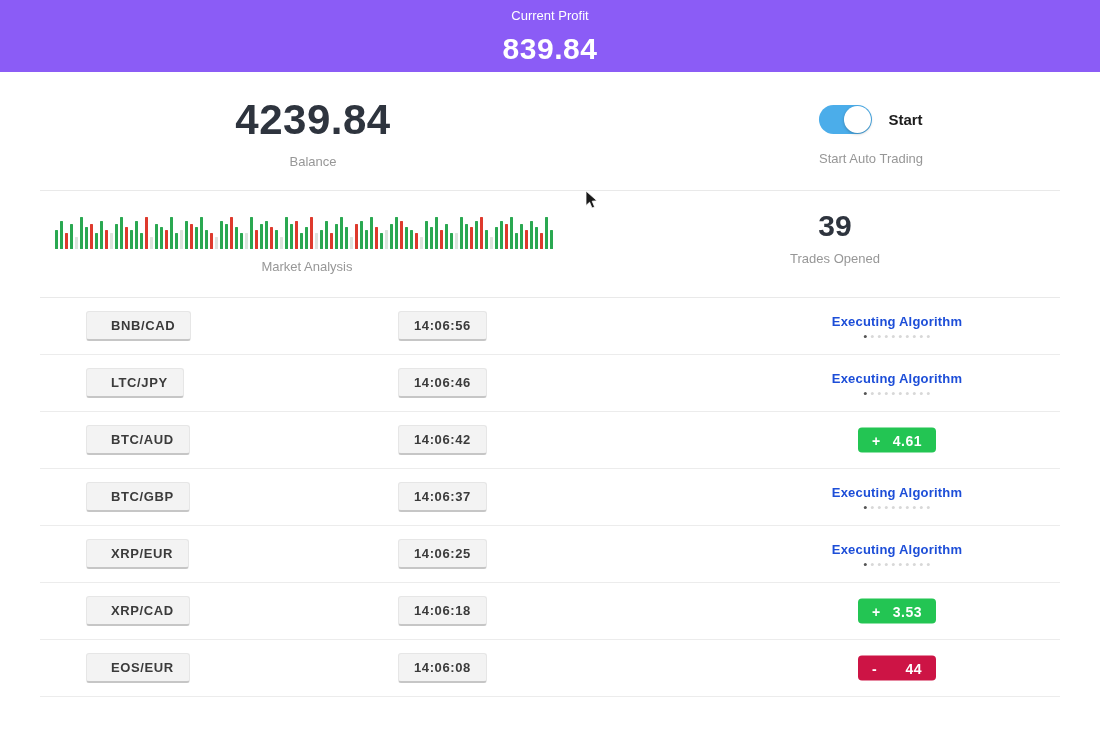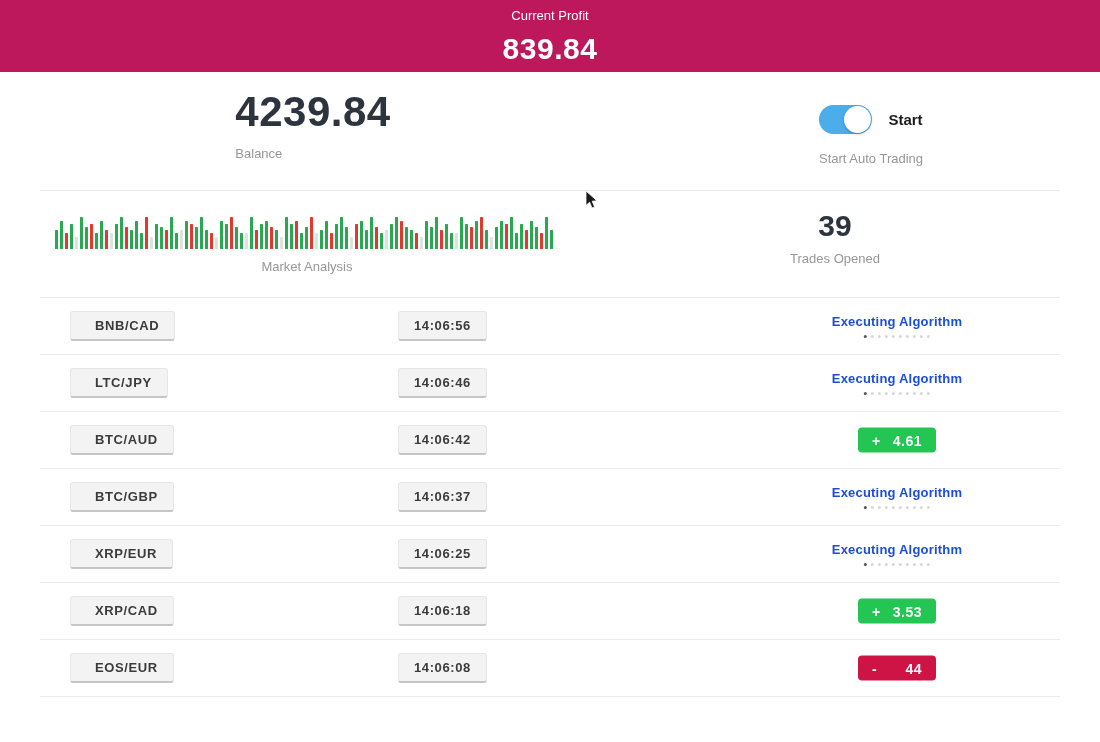--- a/index.html
+++ b/index.html
@@ -10,21 +10,21 @@
   .navbar { height:46px; background:#313131; display:flex; align-items:center; justify-content:flex-end; padding-right:72px; gap:28px; }
   .nav-item { color:#ffffff; font-size:12px; font-weight:bold; letter-spacing:0.4px; cursor:pointer; white-space:nowrap; }
 
   
   .profit-banner { height:72px; display:flex; flex-direction:column; align-items:center; justify-content:center; color:#ffffff; }
   .profit-label { font-size:13px; font-weight:400; margin-top:2px; }
   .profit-value { font-size:30px; font-weight:bold; letter-spacing:0.5px; margin-top:9px; }
 
   
   .summary-row { position:relative; height:119px; margin:0 40px; border-bottom:1px solid #e9e9e9; }
-  .balance-block { position:absolute; left:273px; top:16px; transform:translateX(-50%); }
+  .balance-block { position:absolute; left:273px; top:24px; transform:translateX(-50%); text-align:center; }
   .balance-value { font-size:42px; font-weight:bold; color:#2e343e; letter-spacing:0.5px; }
   .caption { font-size:13px; color:#979797; }
   .balance-block .caption { margin-top:10px; }
   .toggle-block { position:absolute; left:831px; top:33px; transform:translateX(-50%); text-align:left; }
   .toggle-line { display:flex; align-items:center; justify-content:center; gap:16px; }
   .toggle { width:53px; height:29px; border-radius:15px; position:relative; cursor:pointer; }
   .knob { width:27px; height:27px; border-radius:50%; background:#ffffff; position:absolute; top:1px; right:1px; box-shadow:0 1px 3px rgba(0,0,0,0.25); }
   .toggle-label { font-size:15px; font-weight:bold; color:#1c1c1c; }
   .toggle-block .caption { margin-top:17px; }
 
@@ -33,39 +33,39 @@
   .bars-strip { position:absolute; left:15px; top:22px; width:505px; height:36px; display:flex; align-items:flex-end; gap:2px; }
   .bar { width:3px; border-radius:0.5px; }
   .market-caption { position:absolute; left:267px; top:68px; transform:translateX(-50%); }
   .trades-opened-block { position:absolute; left:795px; top:18px; transform:translateX(-50%); text-align:center; }
   .trades-opened-value { font-size:30px; font-weight:bold; color:#2e343e; }
   .trades-opened-block .caption { margin-top:8px; }
 
   
   .trow { position:relative; height:57px; margin:0 40px; border-bottom:1px solid #ececec; }
   .pill { position:absolute; top:50%; transform:translateY(-50%); background:#f3f3f3; border:1px solid #e6e6e6; border-bottom:2px solid #c6c6c6; border-radius:3px; padding:6px 15px; font-size:13px; font-weight:bold; color:#3b3b3b; letter-spacing:0.6px; white-space:nowrap; }
-  .pill-pair { left:30px; cursor:pointer;padding-left:24px; }
+  .pill-pair { left:46px; cursor:pointer;padding-left:24px; }
   .pill-time { left:358px; }
   .status-block { position:absolute; left:857px; top:50%; transform:translate(-50%,-50%); text-align:center; }
   .exec-label { font-size:13px; font-weight:bold; color:#1d4ed8; letter-spacing:0.2px; white-space:nowrap; }
   .dots { display:flex; gap:4px; justify-content:center; margin-top:6px; }
   .dot { width:3px; height:3px; border-radius:50%; background:#d8d8d8; }
   .dot.active { background:#555555; }
   .badge { min-width:78px; height:25px; border-radius:4px; color:#ffffff; font-size:14px; font-weight:bold; display:flex; align-items:center; justify-content:space-between; padding:0 14px; letter-spacing:0.5px; }
 
   
   .cursor { position:absolute; left:585px; top:190px; pointer-events:none; }
 </style>
 </head>
 <body>
 
 <div class="page">
 
 
-  <div class="profit-banner" style="background: #be185d;">
+  <div class="profit-banner" style="background: #8b5cf6;">
     <div class="profit-label">Current Profit</div>
     <div class="profit-value">839.84</div>
   </div>
 
   <div class="summary-row">
     <div class="balance-block">
       <div class="balance-value">4239.84</div>
       <div class="caption">Balance</div>
     </div>
     <div class="toggle-block">

